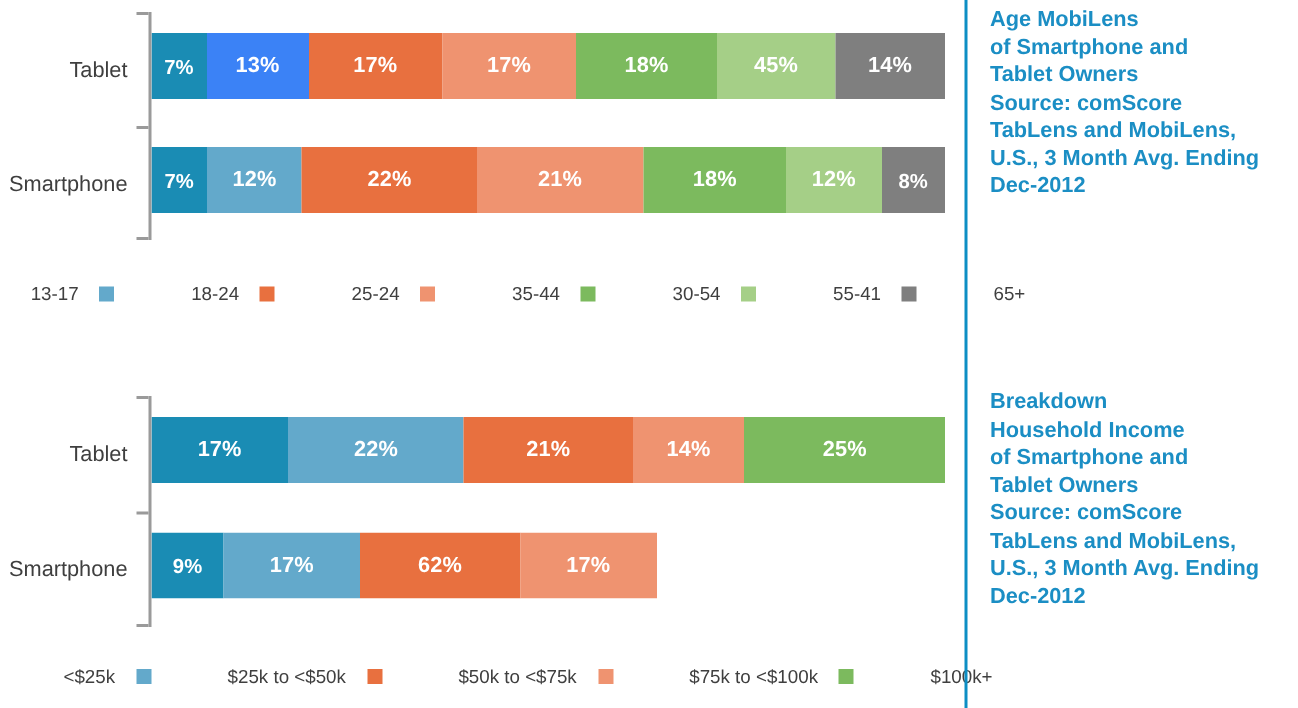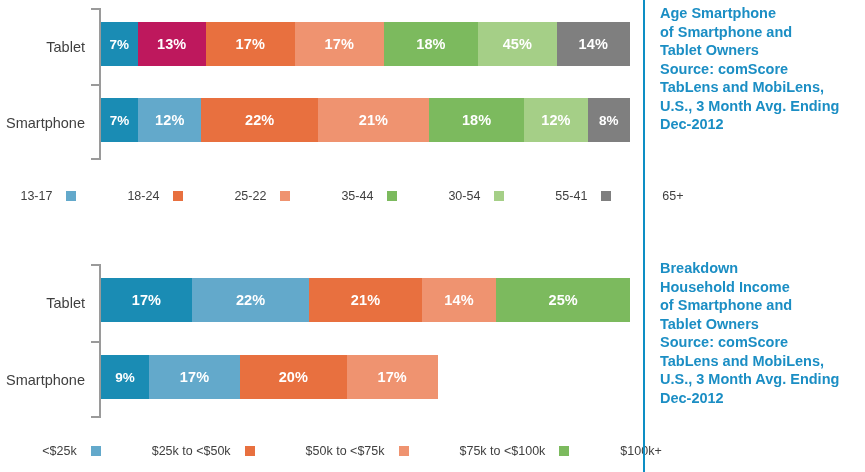--- a/index.html
+++ b/index.html
@@ -154,21 +154,21 @@
     <div class="plot-area">
 
       <div class="axis-spine axis-vline" style="left:99px; top:8px; height:152px;"></div>
       <div class="axis-tick" style="left:91px; top:8px;"></div>
       <div class="axis-tick" style="left:91px; top:84px;"></div>
       <div class="axis-tick" style="left:91px; top:158px;"></div>
 
       <div class="cat-label" style="left:0px; top:40px; width:85px;">Tablet</div>
       <div class="bar-row" id="age-row-0" style="left:101px; top:22px; width:529px; height:44px;">
           <div class="seg narrow" style="flex: 0 0 6.93069%; background: rgb(26, 140, 180);">7%</div>
-          <div class="seg" style="flex: 0 0 12.8713%; background: #be185d;">13%</div>
+          <div class="seg" style="flex: 0 0 12.8713%; background: #3b82f6;">13%</div>
           <div class="seg" style="flex: 0 0 16.8317%; background: rgb(232, 112, 63);">17%</div>
           <div class="seg" style="flex: 0 0 16.8317%; background: rgb(239, 147, 112);">17%</div>
           <div class="seg" style="flex: 0 0 17.8218%; background: rgb(124, 186, 94);">18%</div>
           <div class="seg" style="flex: 0 0 14.8515%; background: rgb(165, 207, 135);">45%</div>
           <div class="seg" style="flex: 0 0 13.8614%; background: rgb(127, 127, 127);">14%</div>
         </div>
 
       <div class="cat-label" style="left:0px; top:116px; width:85px;">Smartphone</div>
       <div class="bar-row" id="age-row-1" style="left:101px; top:98px; width:529px; height:44px;">
           <div class="seg narrow" style="flex: 0 0 7%; background: rgb(26, 140, 180);">7%</div>
@@ -185,21 +185,21 @@
         <div class="legend-item">
           <span class="legend-swatch" style="background: rgb(26, 140, 180);"></span>
           <span class="legend-text">13-17</span>
         </div>
         <div class="legend-item">
           <span class="legend-swatch" style="background: rgb(99, 169, 203);"></span>
           <span class="legend-text">18-24</span>
         </div>
         <div class="legend-item">
           <span class="legend-swatch" style="background: rgb(232, 112, 63);"></span>
-          <span class="legend-text">25-22</span>
+          <span class="legend-text">25-24</span>
         </div>
         <div class="legend-item">
           <span class="legend-swatch" style="background: rgb(239, 147, 112);"></span>
           <span class="legend-text">35-44</span>
         </div>
         <div class="legend-item">
           <span class="legend-swatch" style="background: rgb(124, 186, 94);"></span>
           <span class="legend-text">30-54</span>
         </div>
         <div class="legend-item">
@@ -227,21 +227,21 @@
           <div class="seg" style="flex: 0 0 22.2222%; background: rgb(99, 169, 203);">22%</div>
           <div class="seg" style="flex: 0 0 21.2121%; background: rgb(232, 112, 63);">21%</div>
           <div class="seg" style="flex: 0 0 14.1414%; background: rgb(239, 147, 112);">14%</div>
           <div class="seg" style="flex: 0 0 25.2525%; background: rgb(124, 186, 94);">25%</div>
         </div>
 
       <div class="cat-label" style="left:0px; top:118px; width:85px;">Smartphone</div>
       <div class="bar-row" id="inc-row-1" style="left:101px; top:100px; width:529px; height:44px;">
           <div class="seg narrow" style="flex: 0 0 9.09091%; background: rgb(26, 140, 180);">9%</div>
           <div class="seg" style="flex: 0 0 17.1717%; background: rgb(99, 169, 203);">17%</div>
-          <div class="seg" style="flex: 0 0 20.202%; background: rgb(232, 112, 63);">20%</div>
+          <div class="seg" style="flex: 0 0 20.202%; background: rgb(232, 112, 63);">62%</div>
           <div class="seg" style="flex: 0 0 17.1717%; background: rgb(239, 147, 112);">17%</div>
         </div>
     </div>
 
     <div class="legend" id="inc-legend" style="left:0px; top:186px; height:20px;">
         <div class="legend-item">
           <span class="legend-swatch" style="background: rgb(26, 140, 180);"></span>
           <span class="legend-text">&lt;$25k</span>
         </div>
         <div class="legend-item">
@@ -260,21 +260,21 @@
           <span class="legend-swatch" style="background: rgb(124, 186, 94);"></span>
           <span class="legend-text">$100k+</span>
         </div>
       </div>
   </div>
 
   <div class="divider-vertical"></div>
 
   <div class="side-note first">
     <div class="side-title" id="age-note-title">
-        <div>Age Smartphone</div>
+        <div>Age MobiLens</div>
         <div>of Smartphone and</div>
         <div>Tablet Owners</div>
       </div>
     <div class="side-source" id="age-note-source">
         <div>Source: comScore</div>
         <div>TabLens and MobiLens,</div>
         <div>U.S., 3 Month Avg. Ending</div>
         <div>Dec-2012</div>
       </div>
   </div>

